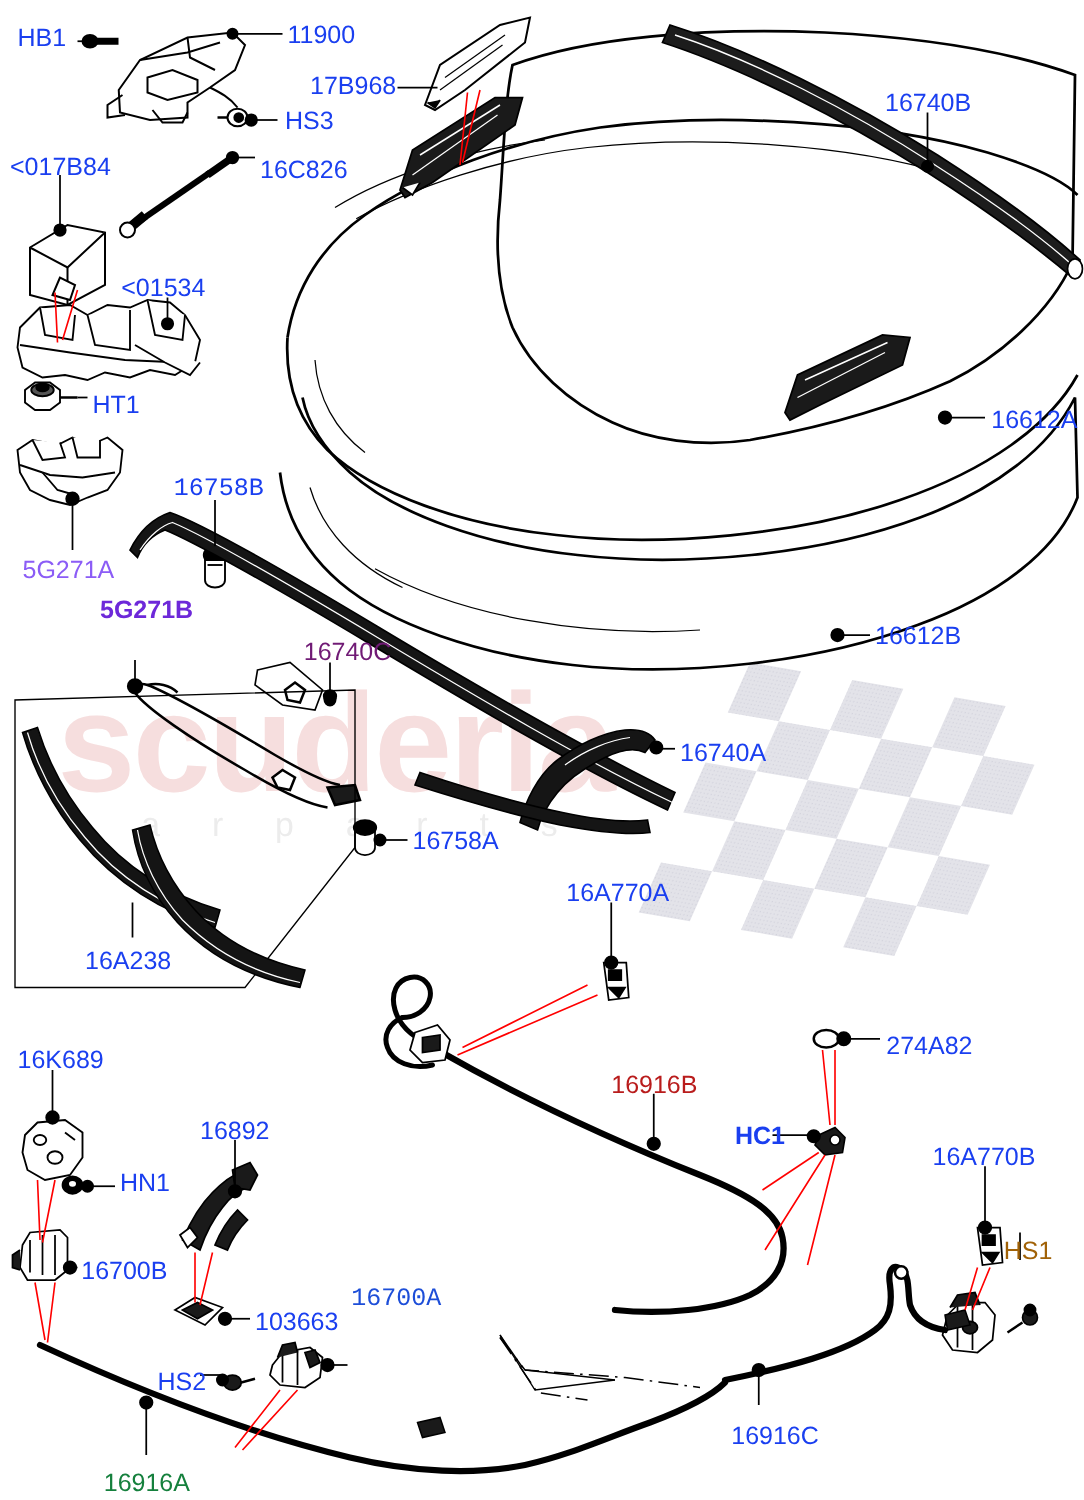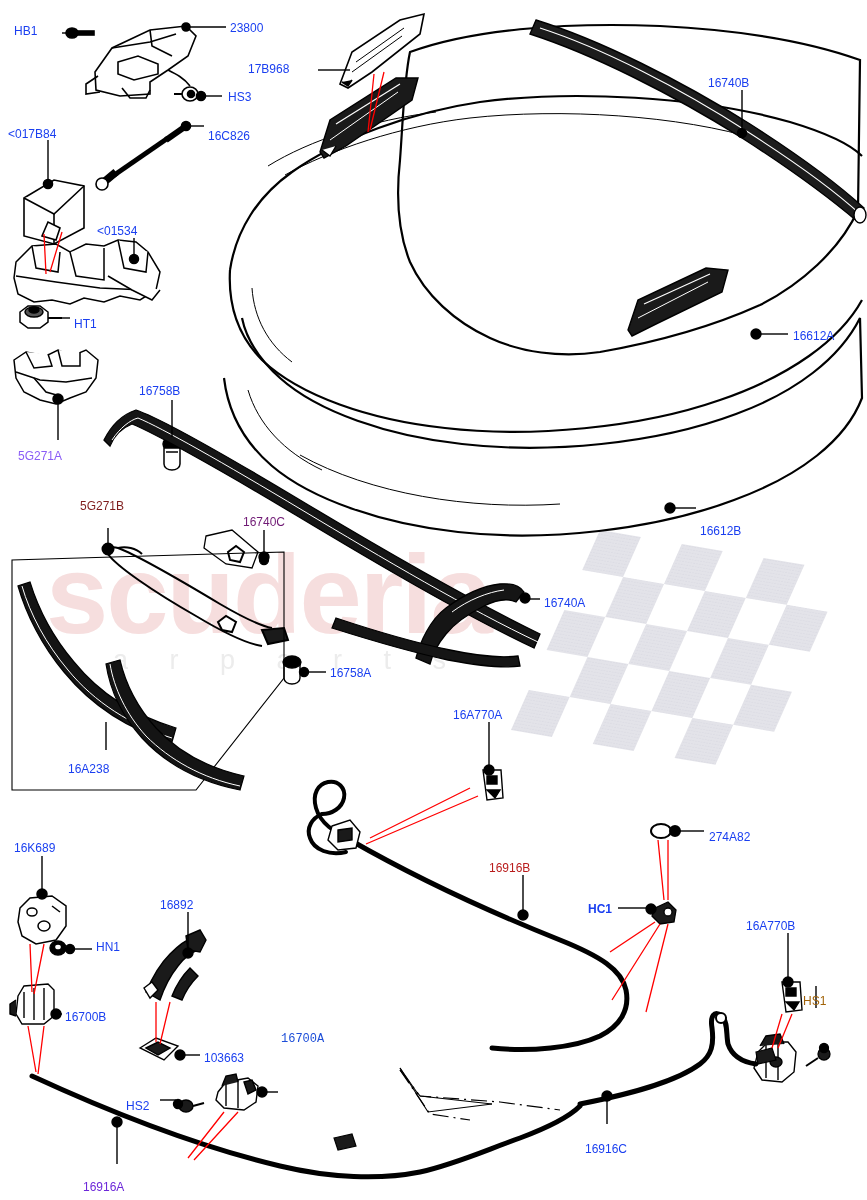--- a/index.html
+++ b/index.html
@@ -1,20 +1,20 @@
 <!DOCTYPE html>
 <html><head>
 <meta charset="utf-8">
 <style>
   html,body{margin:0;padding:0;background:#ffffff;}
   body{width:867px;height:1200px;overflow:hidden;
        font-family:"Liberation Sans","DejaVu Sans",sans-serif;}
   #stage{position:relative;width:867px;height:1200px;background:#fff;}
   #svgroot{position:absolute;left:0;top:0;width:867px;height:1200px;}
-  .lbl{position:absolute;color:#1a3ff0;font-size:12px;font-weight:400;
+  .lbl{position:absolute;color:#1a3ff0;font-size:20px;font-weight:400;
        white-space:nowrap;letter-spacing:0px;line-height:19px;}
   .wm-text{position:absolute;color:#f6dede;font-weight:700;white-space:nowrap;
            user-select:none;}
   .wm-scud{font-size:112px;letter-spacing:-2px;}
   .wm-sub{font-size:27px;letter-spacing:17px;color:#ececec;font-weight:400;}
 </style>
 </head>
 <body>
 
 <div id="stage">
@@ -467,47 +467,47 @@
       <path d="M28,1026 L36,1072 M44,1026 L38,1074"></path>
 
       <path d="M156,1002 L156,1042 M170,1002 L160,1044"></path>
 
       <path d="M224,1112 L188,1158 M238,1112 L194,1160"></path>
     </g>
   </svg>
 
   <div id="labels">
       <div class="lbl" style="left: 14px; top: 22px; color: rgb(26, 63, 240);">HB1</div>
-      <div class="lbl" style="left: 230px; top: 19px; color: rgb(26, 63, 240);">23800</div>
+      <div class="lbl" style="left: 230px; top: 19px; color: rgb(26, 63, 240);">11900</div>
       <div class="lbl" style="left: 248px; top: 60px; color: rgb(26, 63, 240);">17B968</div>
       <div class="lbl" style="left: 708px; top: 74px; color: rgb(26, 63, 240);">16740B</div>
       <div class="lbl" style="left: 228px; top: 88px; color: rgb(26, 63, 240);">HS3</div>
       <div class="lbl" style="left: 8px; top: 125px; color: rgb(26, 63, 240);">&lt;017B84</div>
       <div class="lbl" style="left: 208px; top: 127px; color: rgb(26, 63, 240);">16C826</div>
       <div class="lbl" style="left: 97px; top: 222px; color: rgb(26, 63, 240);">&lt;01534</div>
       <div class="lbl" style="left: 74px; top: 315px; color: rgb(26, 63, 240); text-align: center;">HT1</div>
       <div class="lbl" style="left: 793px; top: 327px; color: rgb(26, 63, 240);">16612A</div>
-      <div class="lbl" style="left: 139px; top: 382px; color: rgb(26, 63, 240);">16758B</div>
+      <div class="lbl" style="left: 139px; top: 382px; color: rgb(26, 63, 240); font-family: Liberation Mono, monospace;">16758B</div>
       <div class="lbl" style="left: 18px; top: 447px; color: #8b5cf6;">5G271A</div>
       <div class="lbl" style="left: 243px; top: 513px; color: #701a75;">16740C</div>
-      <div class="lbl" style="left: 700px; top: 500px; color: rgb(26, 63, 240); margin-top: 22px;">16612B</div>
-      <div class="lbl" style="left: 80px; top: 497px; color: #7f1d1d;">5G271B</div>
+      <div class="lbl" style="left: 700px; top: 500px; color: rgb(26, 63, 240);">16612B</div>
+      <div class="lbl" style="left: 80px; top: 479px; color: #6d28d9; font-weight: bold;">5G271B</div>
       <div class="lbl" style="left: 544px; top: 594px; color: rgb(26, 63, 240);">16740A</div>
       <div class="lbl" style="left: 330px; top: 664px; color: rgb(26, 63, 240);">16758A</div>
       <div class="lbl" style="left: 453px; top: 706px; color: rgb(26, 63, 240);">16A770A</div>
       <div class="lbl" style="left: 68px; top: 760px; color: rgb(26, 63, 240);">16A238</div>
       <div class="lbl" style="left: 709px; top: 828px; color: rgb(26, 63, 240);">274A82</div>
       <div class="lbl" style="left: 14px; top: 839px; color: rgb(26, 63, 240);">16K689</div>
       <div class="lbl" style="left: 489px; top: 859px; color: #b91c1c;">16916B</div>
       <div class="lbl" style="left: 588px; top: 900px; color: rgb(26, 63, 240); font-weight: bold;">HC1</div>
       <div class="lbl" style="left: 160px; top: 896px; color: rgb(26, 63, 240);">16892</div>
       <div class="lbl" style="left: 746px; top: 917px; color: rgb(26, 63, 240);">16A770B</div>
       <div class="lbl" style="left: 96px; top: 938px; color: rgb(26, 63, 240);">HN1</div>
       <div class="lbl" style="left: 803px; top: 992px; color: #a16207;">HS1</div>
       <div class="lbl" style="left: 65px; top: 1008px; color: rgb(26, 63, 240);">16700B</div>
       <div class="lbl" style="left: 204px; top: 1049px; color: rgb(26, 63, 240);">103663</div>
       <div class="lbl" style="left: 281px; top: 1030px; color: #1d4ed8; font-family: Liberation Mono, monospace;">16700A</div>
       <div class="lbl" style="left: 126px; top: 1097px; color: rgb(26, 63, 240);">HS2</div>
       <div class="lbl" style="left: 585px; top: 1140px; color: rgb(26, 63, 240);">16916C</div>
-      <div class="lbl" style="left: 83px; top: 1178px; color: #6d28d9;">16916A</div>
+      <div class="lbl" style="left: 83px; top: 1178px; color: #15803d;">16916A</div>
     </div>
 
 </div>
 
 </body></html>

